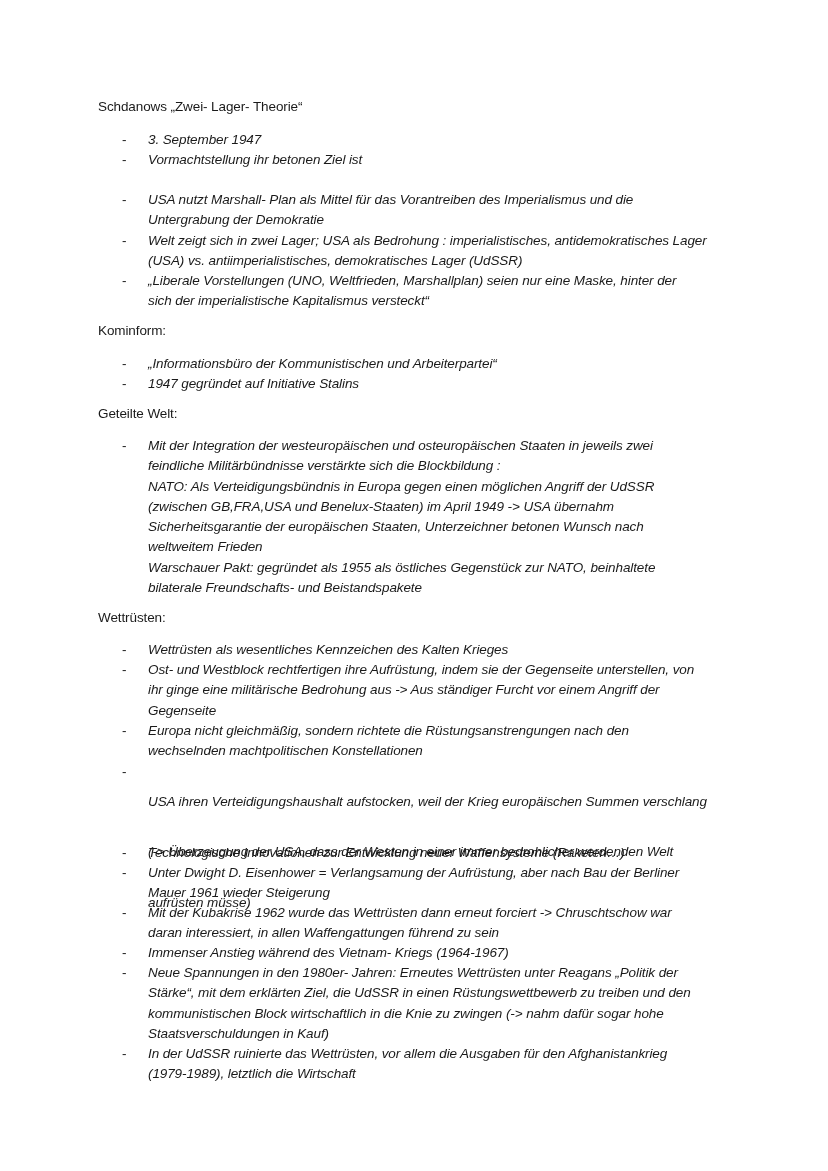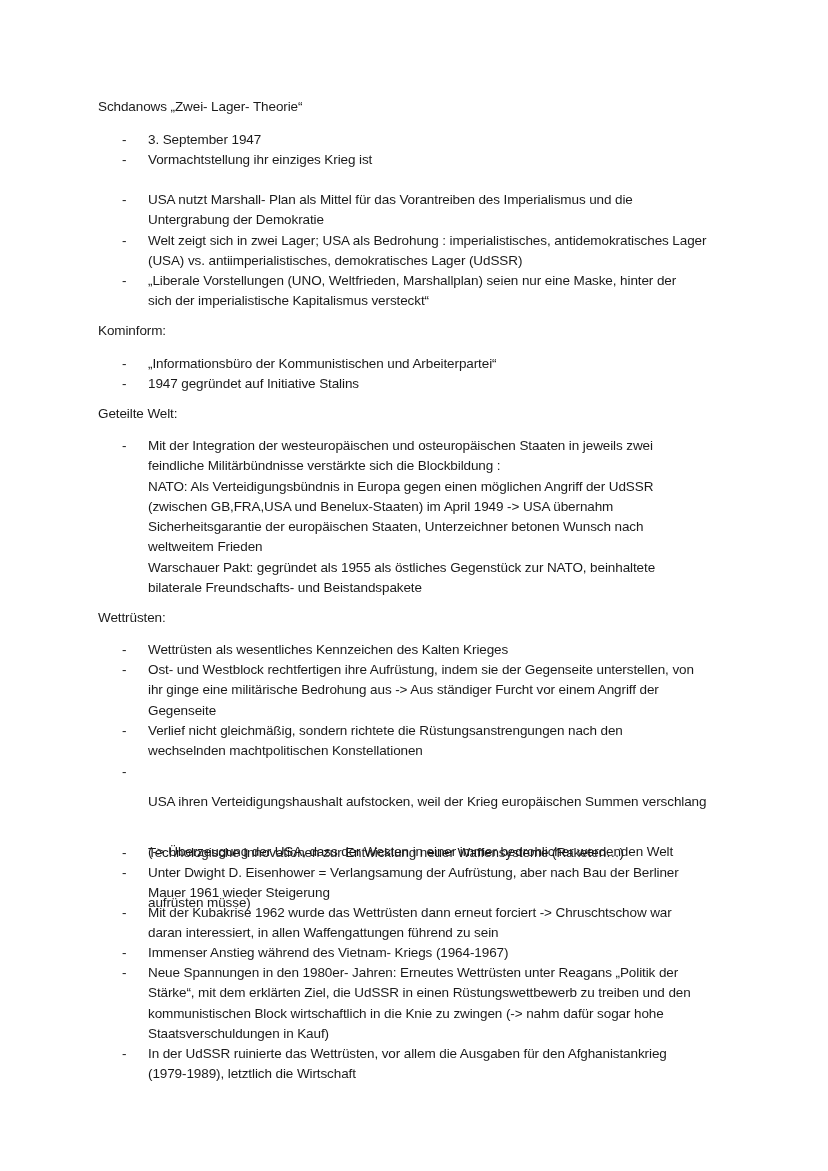--- a/index.html
+++ b/index.html
@@ -2,40 +2,40 @@
 <html><head>
 <meta charset="utf-8">
 <style>
   html, body { margin: 0; padding: 0; background: #ffffff; }
   body { width: 828px; height: 1171px; position: relative; overflow: hidden;
          font-family: "Liberation Sans", sans-serif; color: #1a1a1a; }
   .page { position: absolute; left: 0; top: 0; width: 708px; height: 1171px; }
   .heading { position: absolute; left: 98px; font-size: 13.5px; line-height: 20px; white-space: nowrap; letter-spacing: -0.1px; }
   .item { position: absolute; left: 122px; font-size: 13.5px; white-space: nowrap; letter-spacing: -0.1px; }
   .dash { position: absolute; left: 0; top: 0; width: 10px; font-size: 13.5px; line-height: 20.3px; }
-  .lines { position: absolute; left: 26px; top: 0; }
+  .lines { position: absolute; left: 26px; top: 0; font-style: italic; }
   .line { display: block; line-height: 20.3px; height: 20.3px; }
 </style>
 </head>
 <body>
 
 <div class="page">
 
   <div class="heading" style="top:97px">Schdanows „Zwei- Lager- Theorie“</div>
 
   <div class="item" style="top:130px">
     <span class="dash">-</span>
     <div class="lines">
         <span class="line">3. September 1947</span>
       </div>
   </div>
   <div class="item" style="top:150px">
     <span class="dash">-</span>
     <div class="lines">
-      <span class="line">Vormachtstellung ihr einziges Krieg ist</span>
+      <span class="line">Vormachtstellung ihr betonen Ziel ist</span>
     </div>
   </div>
   <div class="item" style="top:190px">
     <span class="dash">-</span>
     <div class="lines">
       <span class="line">USA nutzt Marshall- Plan als Mittel für das Vorantreiben des Imperialismus und die</span>
       <span class="line">Untergrabung der Demokratie</span>
     </div>
   </div>
   <div class="item" style="top:231px">
@@ -93,21 +93,21 @@
     <span class="dash">-</span>
     <div class="lines">
       <span class="line">Ost- und Westblock rechtfertigen ihre Aufrüstung, indem sie der Gegenseite unterstellen, von</span>
       <span class="line">ihr ginge eine militärische Bedrohung aus -&gt; Aus ständiger Furcht vor einem Angriff der</span>
       <span class="line">Gegenseite</span>
     </div>
   </div>
   <div class="item" style="top:721px">
     <span class="dash">-</span>
     <div class="lines">
-      <span class="line">Verlief nicht gleichmäßig, sondern richtete die Rüstungsanstrengungen nach den</span>
+      <span class="line">Europa nicht gleichmäßig, sondern richtete die Rüstungsanstrengungen nach den</span>
       <span class="line">wechselnden machtpolitischen Konstellationen</span>
     </div>
   </div>
   <div class="item" style="top:762px">
     <span class="dash">-</span>
     <div class="lines" style="white-space:pre">
       <span class="line">USA ihren Verteidigungshaushalt aufstocken, weil der Krieg europäischen Summen verschlang</span>
       <span class="line">(-&gt; Überzeugung der USA, dass der Westen in einer immer bedrohlicher werdenden Welt</span>
       <span class="line">aufrüsten müsse)</span>
     </div>

